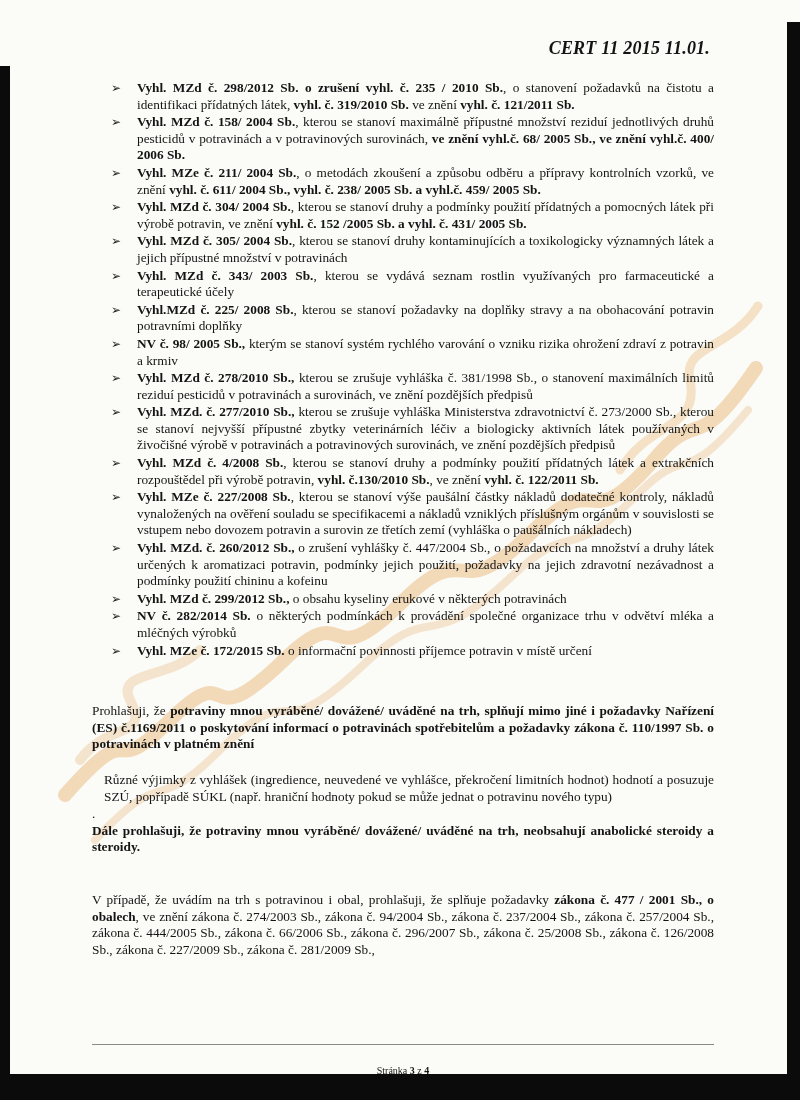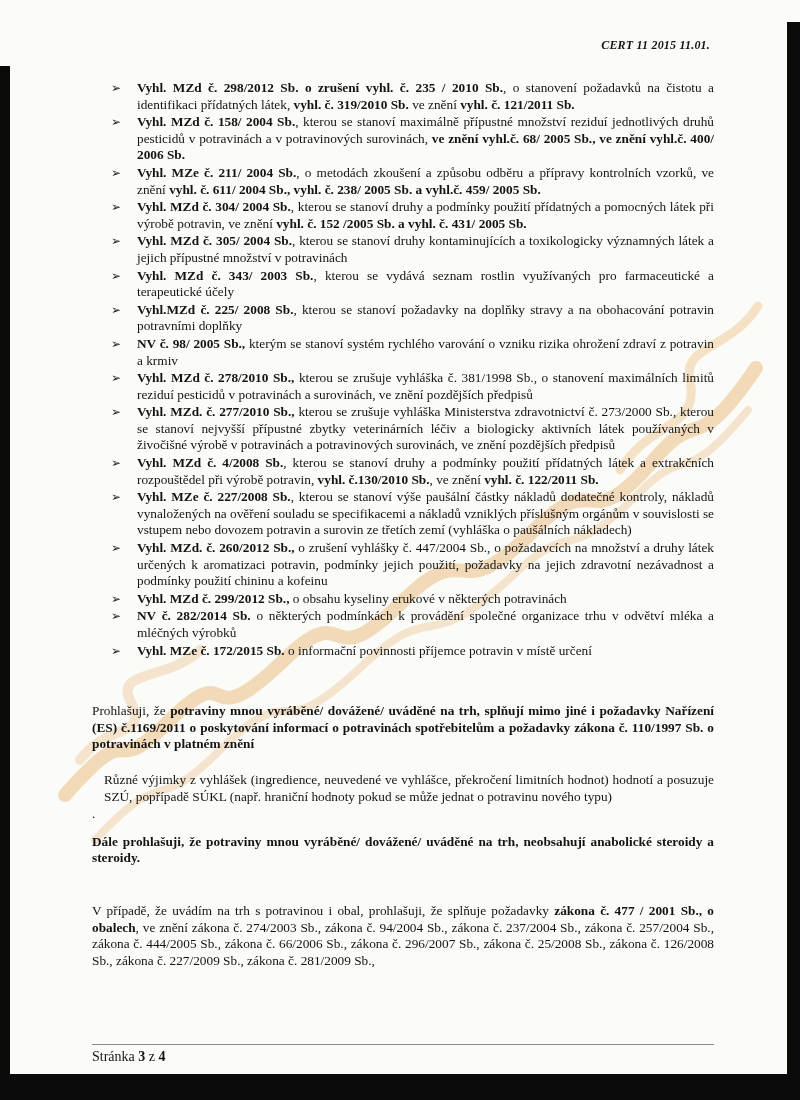--- a/index.html
+++ b/index.html
@@ -17,21 +17,21 @@
   .edge-right  { right:0; top:22px; width:13px; height:1078px; }
   .edge-bottom { left:0; bottom:0; width:800px; height:26px; }
 
   
   .watermark { position:absolute; left:0; top:0; width:800px; height:1100px; z-index:0; pointer-events:none; }
 
   .content-layer { position:relative; z-index:1; }
 
   .hdr {
     position:absolute; top:38px; right:90px;
-    font-size:12px; font-weight:bold; font-style:italic;
+    font-size:18px; font-weight:bold; font-style:italic;
     letter-spacing:.2px;
   }
 
   .body-col {
     position:absolute; left:92px; top:80px; width:622px;
     font-size:13.3px; line-height:16.6px; text-align:justify;
   }
 
   .reg-list { margin:0; padding:0; list-style:none; }
   .reg-list li { position:relative; padding-left:45px; margin:0 0 1px 0; }
@@ -39,28 +39,28 @@
     position:absolute; left:19px; top:0px;
     font-family:"DejaVu Sans", sans-serif;
     font-size:12px; color:#1c1c1c;
   }
   .b { font-weight:bold; }
 
   .para { margin:0; }
   .p1 { margin-top:44px; }
   .p2 { margin-top:19px;margin-left:12px; }
   .dot { margin-top:1px; text-align:left; }
-  .p3 { margin-top:11px; }
+  .p3 { }
   .p4 { margin-top:36px; }
 
   .footer {
     position:absolute; left:92px; top:1044px; width:622px;
     border-top:1px solid #8a8a8a;
-    padding-top:4px;
-    font-size:14px; z-index:2;
+    text-align:center; padding-top:20px;
+    font-size:10px; z-index:2;
   }
 </style>
 </head>
 <body>
 
 <div class="page">
 
   <div class="edge edge-left"></div>
   <div class="edge edge-right"></div>
   <div class="edge edge-bottom"></div>

